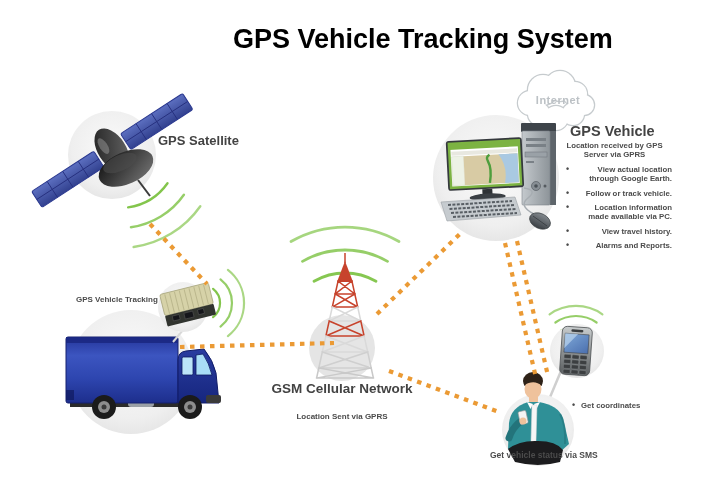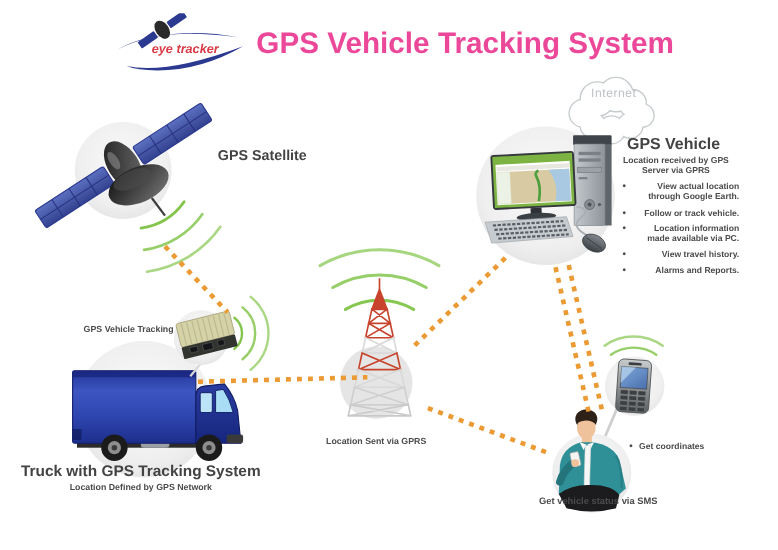--- a/index.html
+++ b/index.html
@@ -1,19 +1,19 @@
 <!DOCTYPE html>
 <html><head>
 <meta charset="utf-8">
 <style>
   html,body{margin:0;padding:0;background:#fff;}
   .canvas{position:relative;width:707px;height:500px;background:#ffffff;overflow:hidden;
           font-family:"Liberation Sans",sans-serif;color:#4b4b4b;}
   .abs{position:absolute;}
-  .main-title{font-size:27px;font-weight:bold;color:#ec4899;letter-spacing:0px;white-space:nowrap;}
+  .main-title{font-size:27px;font-weight:bold;color:#000000;letter-spacing:0px;white-space:nowrap;}
   .logo-text{font-size:11.5px;font-weight:bold;font-style:italic;color:#d93a45;white-space:nowrap;}
   .sec-title{font-weight:bold;color:#434343;}
   .small-bold{font-weight:bold;color:#4b4b4b;}
   .bullets{margin:0;padding:0;list-style:none;}
   .bullets li{position:relative;padding-left:9px;font-size:7.8px;font-weight:bold;
               color:#4b4b4b;line-height:1.2;margin-bottom:5px;}
   .bullets li::before{content:"\2022";position:absolute;left:0;top:-1px;font-size:9px;color:#4b4b4b;}
   .center{text-align:center;}
   .internet-label{font-size:11px;color:#bcc1c5;letter-spacing:.5px;}
   svg{display:block;}
@@ -266,49 +266,34 @@
     <g fill="none" stroke="#EB9A34" stroke-width="4.2" stroke-dasharray="4.5 5.5">
       <path d="M150,224 L207,284"></path>
       <path d="M180,347 L334,343"></path>
       <path d="M377,314 L463,231"></path>
       <path d="M505,243 L536,378"></path>
       <path d="M517,241 L548,376"></path>
       <path d="M389,371 L499,412"></path>
     </g>
   </svg>
 
-  <div class="abs" style="left:105px;top:12px;width:120px;height:55px;">
-    <svg width="120" height="55" viewBox="0 0 120 55">
-      <path d="M2,33 Q38,12 112,22 Q70,14 34,22 Q14,26 2,33 Z" fill="#2B3990"></path>
-      <path d="M10,48 Q46,56 116,30 Q78,52 38,52 Q20,52 10,48 Z" fill="#2B3990"></path>
-      <g transform="rotate(-35 42 16)">
-        <rect x="18" y="12" width="18" height="7" rx="1" fill="#2B3990"></rect>
-        <rect x="50" y="12" width="18" height="7" rx="1" fill="#2B3990"></rect>
-        <ellipse cx="43" cy="15.5" rx="6" ry="9" fill="#2A2A2A"></ellipse>
-      </g>
-    </svg>
-    <div class="abs logo-text" style="left:33px;top:27px;">eye tracker</div>
-  </div>
 
   <div class="abs main-title" style="left:233px;top:24px;">GPS Vehicle Tracking System</div>
 
-  <div class="abs sec-title" style="left:158px;top:133px;font-size:13px;margin-left:40px;">GPS Satellite</div>
+  <div class="abs sec-title" style="left:158px;top:133px;font-size:13px;">GPS Satellite</div>
 
   <div class="abs small-bold" style="left:76px;top:295px;font-size:8px;">GPS Vehicle Tracking</div>
 
-  <div class="abs center" style="left:18px;top:420px;width:220px;">
-    <div class="sec-title" style="font-size:14px;">Truck with GPS Tracking System</div>
-    <div class="small-bold" style="font-size:8px;margin-top:2px;">Location Defined by GPS Network</div>
-  </div>
 
   <div class="abs center" style="left:262px;top:381px;width:160px;">
+    <div class="sec-title" style="font-size:13.5px;">GSM Cellular Network</div>
     <div class="small-bold" style="font-size:8px;margin-top:16px;">Location Sent via GPRS</div>
   </div>
 
-  <div class="abs center internet-label" style="left:528px;top:79px;width:60px;">Internet</div>
+  <div class="abs center internet-label" style="left:528px;top:94px;width:60px;font-weight:bold;">Internet</div>
 
   <div class="abs sec-title" style="left:570px;top:123px;font-size:14.5px;">GPS Vehicle</div>
   <div class="abs small-bold center" style="left:566px;top:141px;width:97px;font-size:7.8px;line-height:1.2;">Location received by GPS Server via GPRS</div>
   <ul class="abs bullets" style="left:566px;top:165px;width:106px;text-align:right;">
     <li>View actual location through Google Earth.</li>
     <li>Follow or track vehicle.</li>
     <li>Location information made available via PC.</li>
     <li>View travel history.</li>
     <li>Alarms and Reports.</li>
   </ul>

